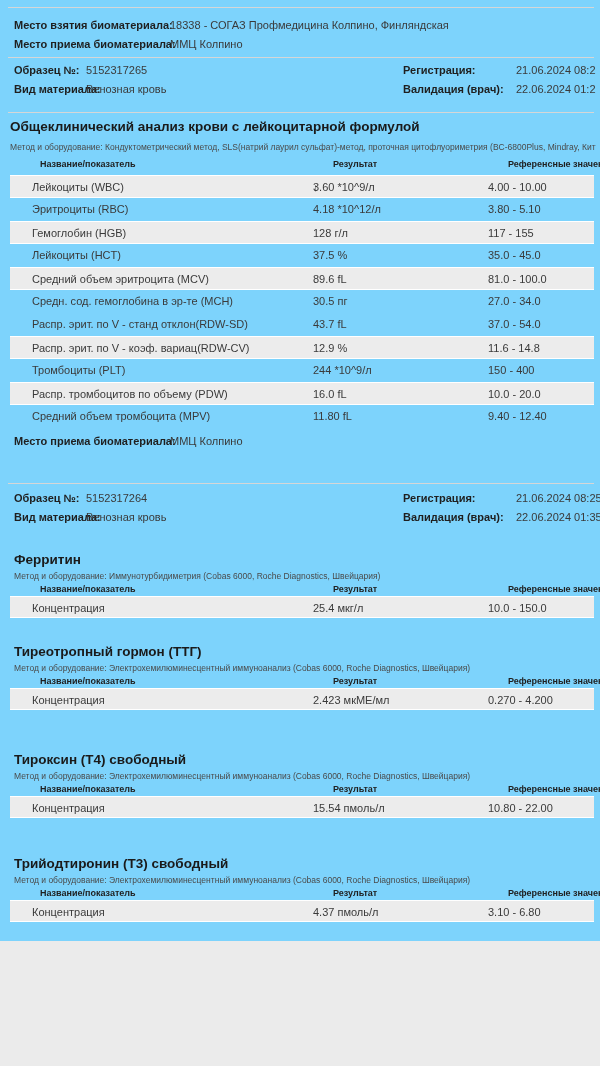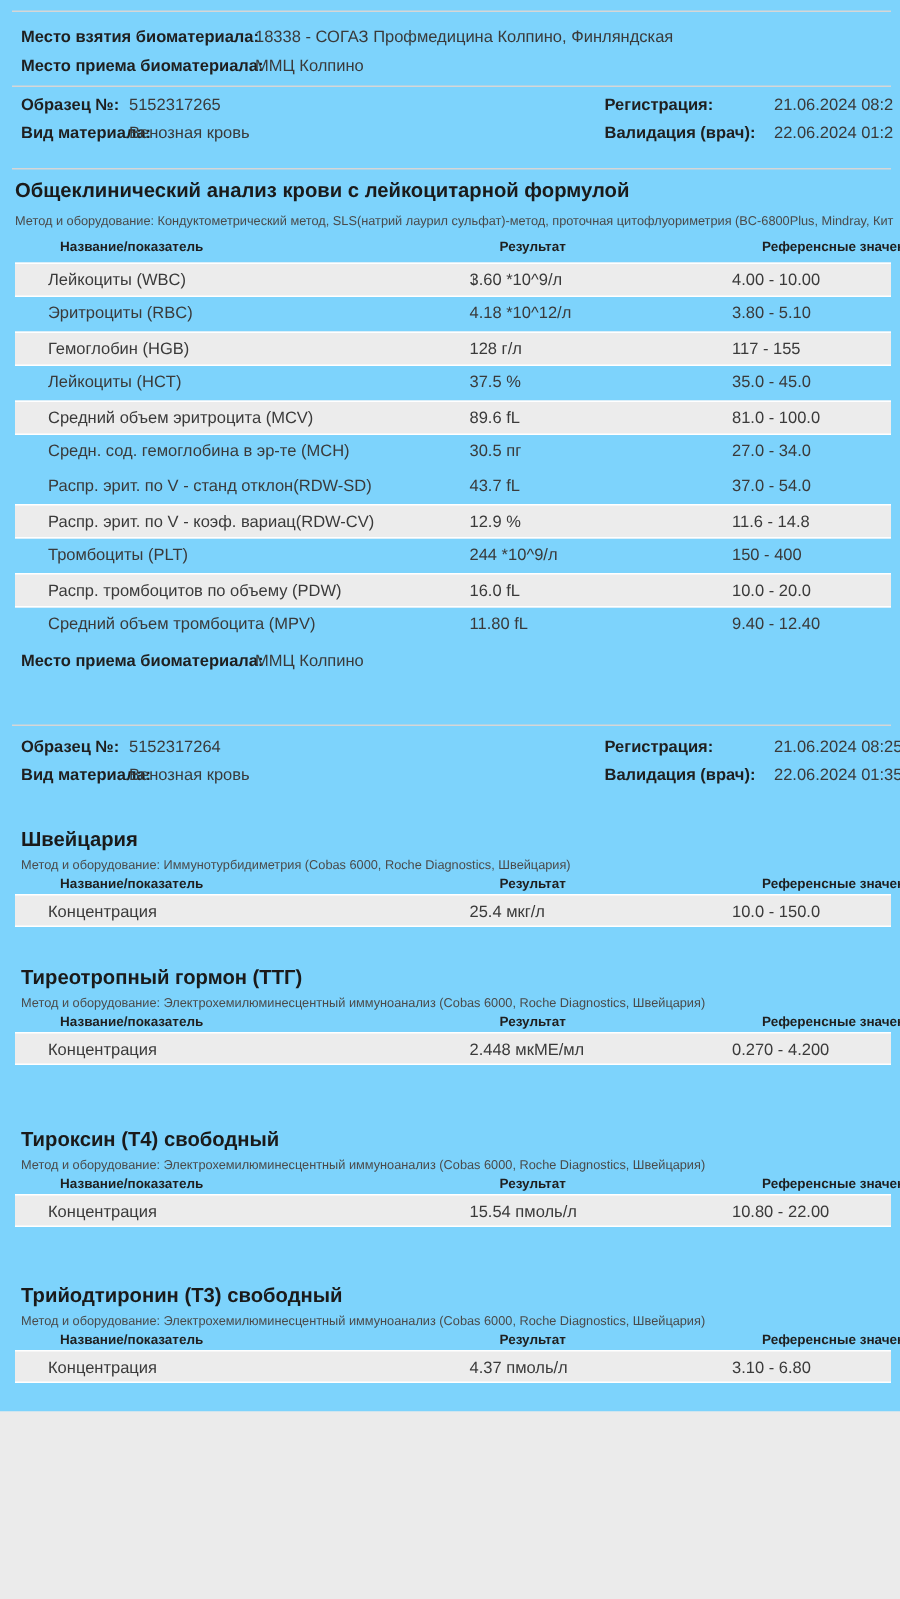--- a/index.html
+++ b/index.html
@@ -177,21 +177,21 @@
     </div>
     <div class="line">
       <span class="k l14">Вид материала:</span>
       <span class="v l86">Венозная кровь</span>
       <span class="k l403">Валидация (врач):</span>
       <span class="v l516">22.06.2024 01:35:1</span>
     </div>
   </div>
 
   <div class="section" style="top:552px">
-    <div class="sec-title">Швейцария</div>
+    <div class="sec-title">Ферритин</div>
     <div class="method">Метод и оборудование: Иммунотурбидиметрия (Cobas 6000, Roche Diagnostics, Швейцария)</div>
     <div class="thead">
       <span class="c1">Название/показатель</span>
       <span class="c2">Результат</span>
       <span class="c3">Референсные значения **</span>
     </div>
     <div class="trow gray" style="margin-top:1px">
       <span class="c1">Концентрация</span>
       <span class="c2">25.4 мкг/л</span>
       <span class="c3">10.0 - 150.0</span>
@@ -201,21 +201,21 @@
   <div class="section" style="top:644px">
     <div class="sec-title">Тиреотропный гормон (ТТГ)</div>
     <div class="method">Метод и оборудование: Электрохемилюминесцентный иммуноанализ (Cobas 6000, Roche Diagnostics, Швейцария)</div>
     <div class="thead">
       <span class="c1">Название/показатель</span>
       <span class="c2">Результат</span>
       <span class="c3">Референсные значения **</span>
     </div>
     <div class="trow gray" style="margin-top:1px">
       <span class="c1">Концентрация</span>
-      <span class="c2">2.448 мкМЕ/мл</span>
+      <span class="c2">2.423 мкМЕ/мл</span>
       <span class="c3">0.270 - 4.200</span>
     </div>
   </div>
 
   <div class="section" style="top:752px">
     <div class="sec-title">Тироксин (Т4) свободный</div>
     <div class="method">Метод и оборудование: Электрохемилюминесцентный иммуноанализ (Cobas 6000, Roche Diagnostics, Швейцария)</div>
     <div class="thead">
       <span class="c1">Название/показатель</span>
       <span class="c2">Результат</span>

